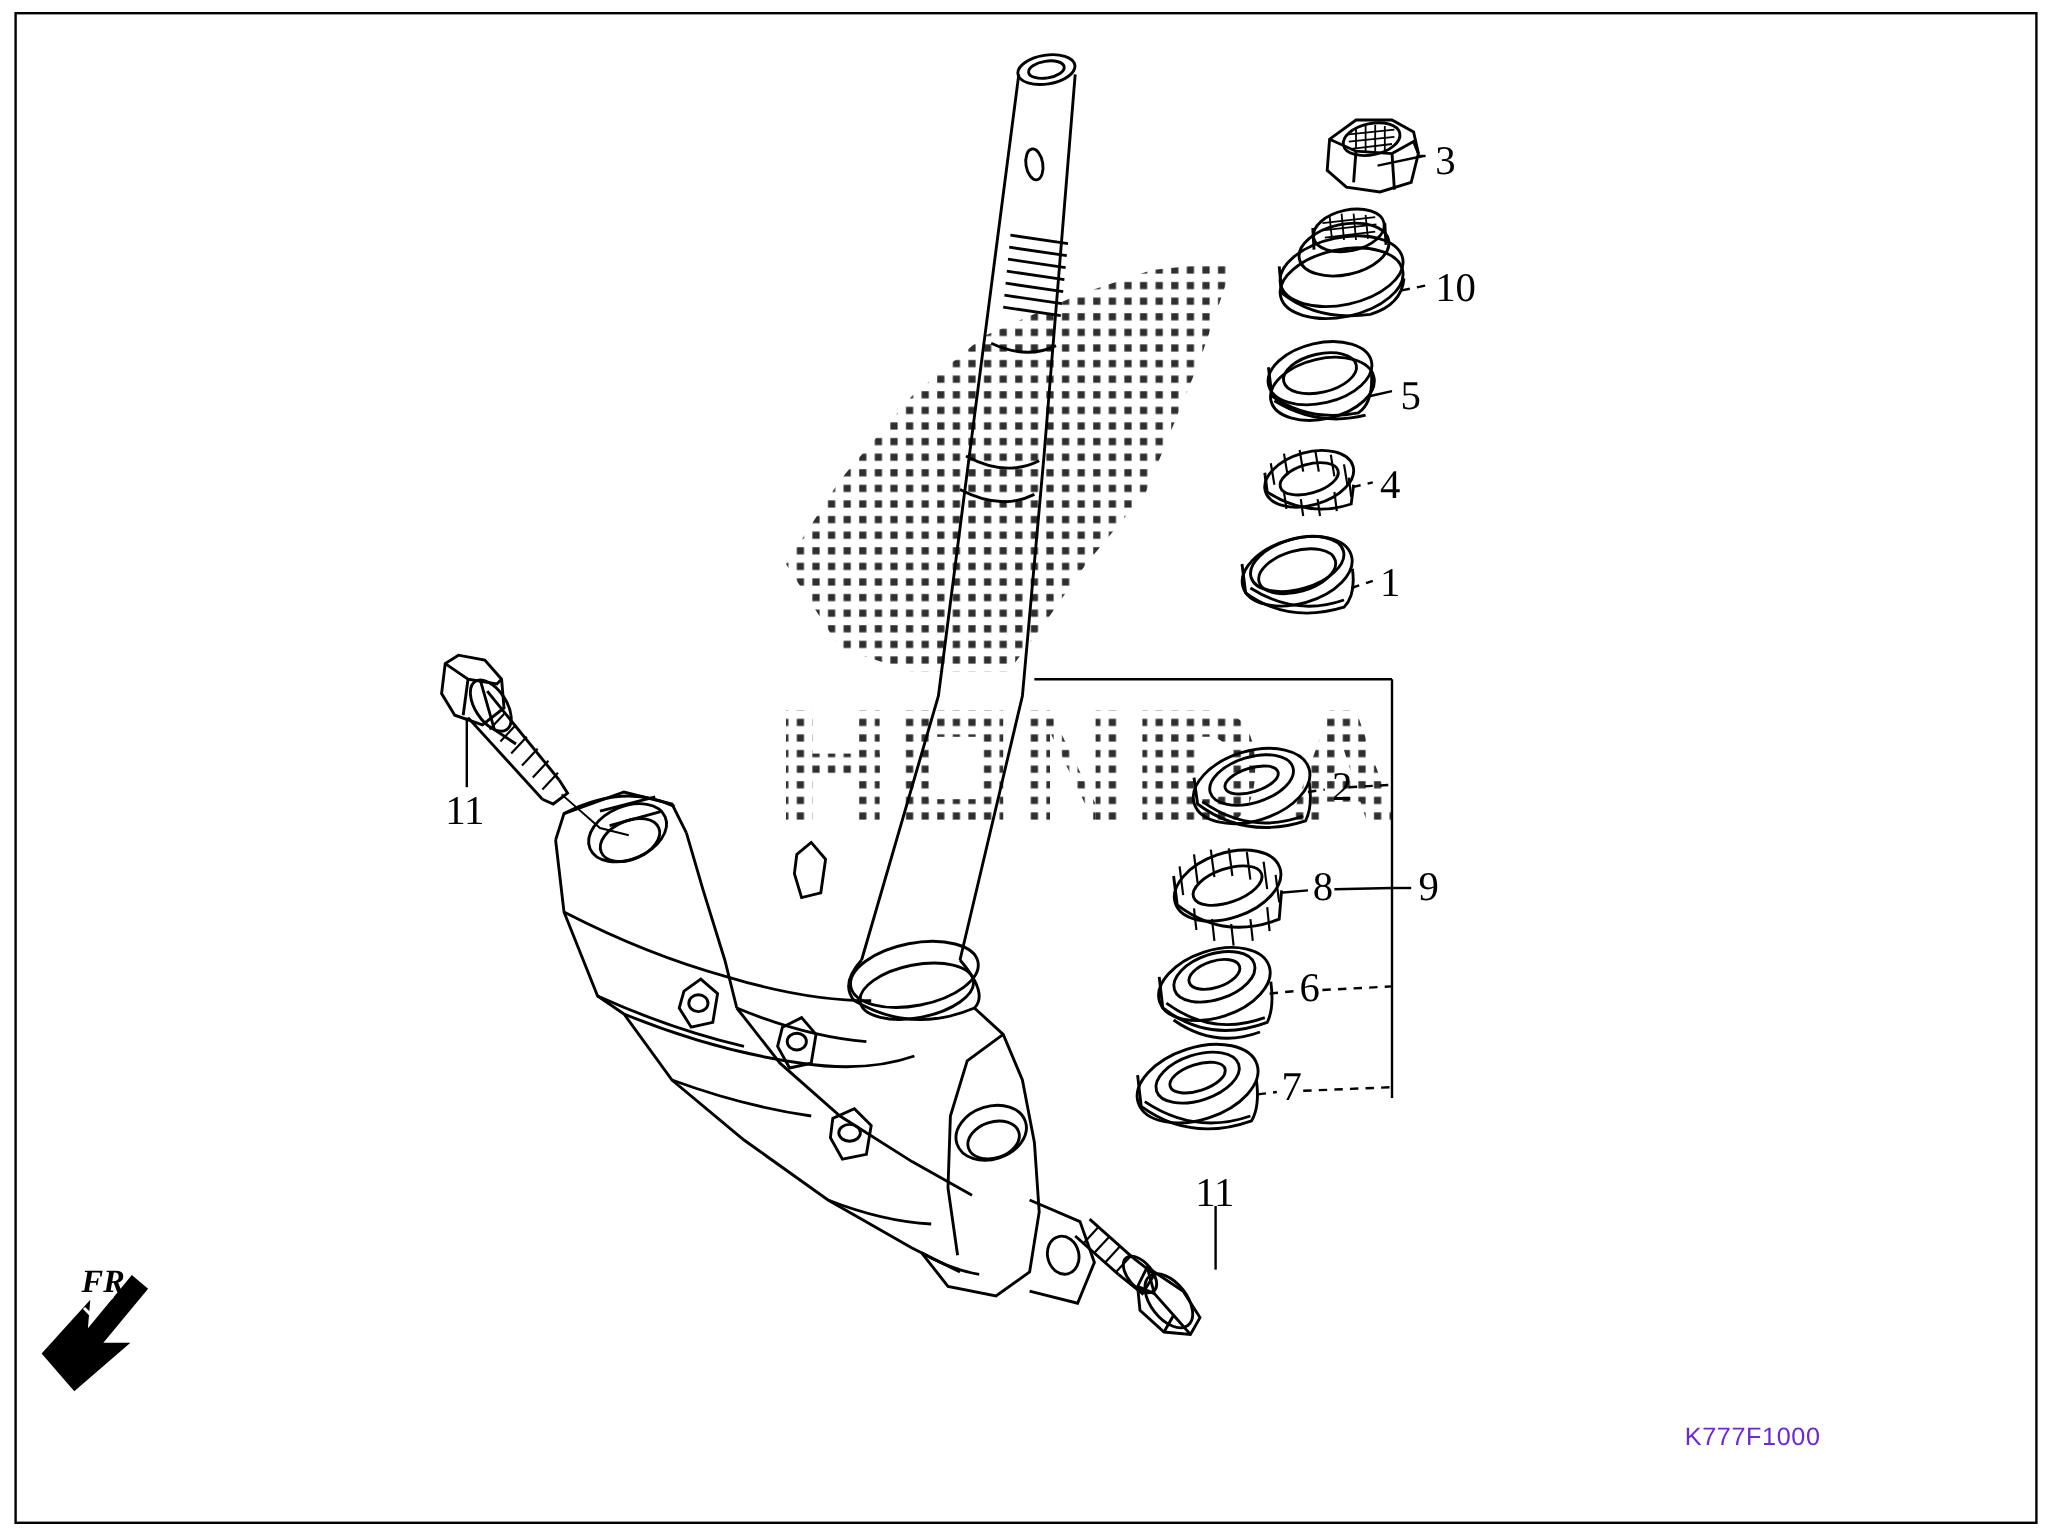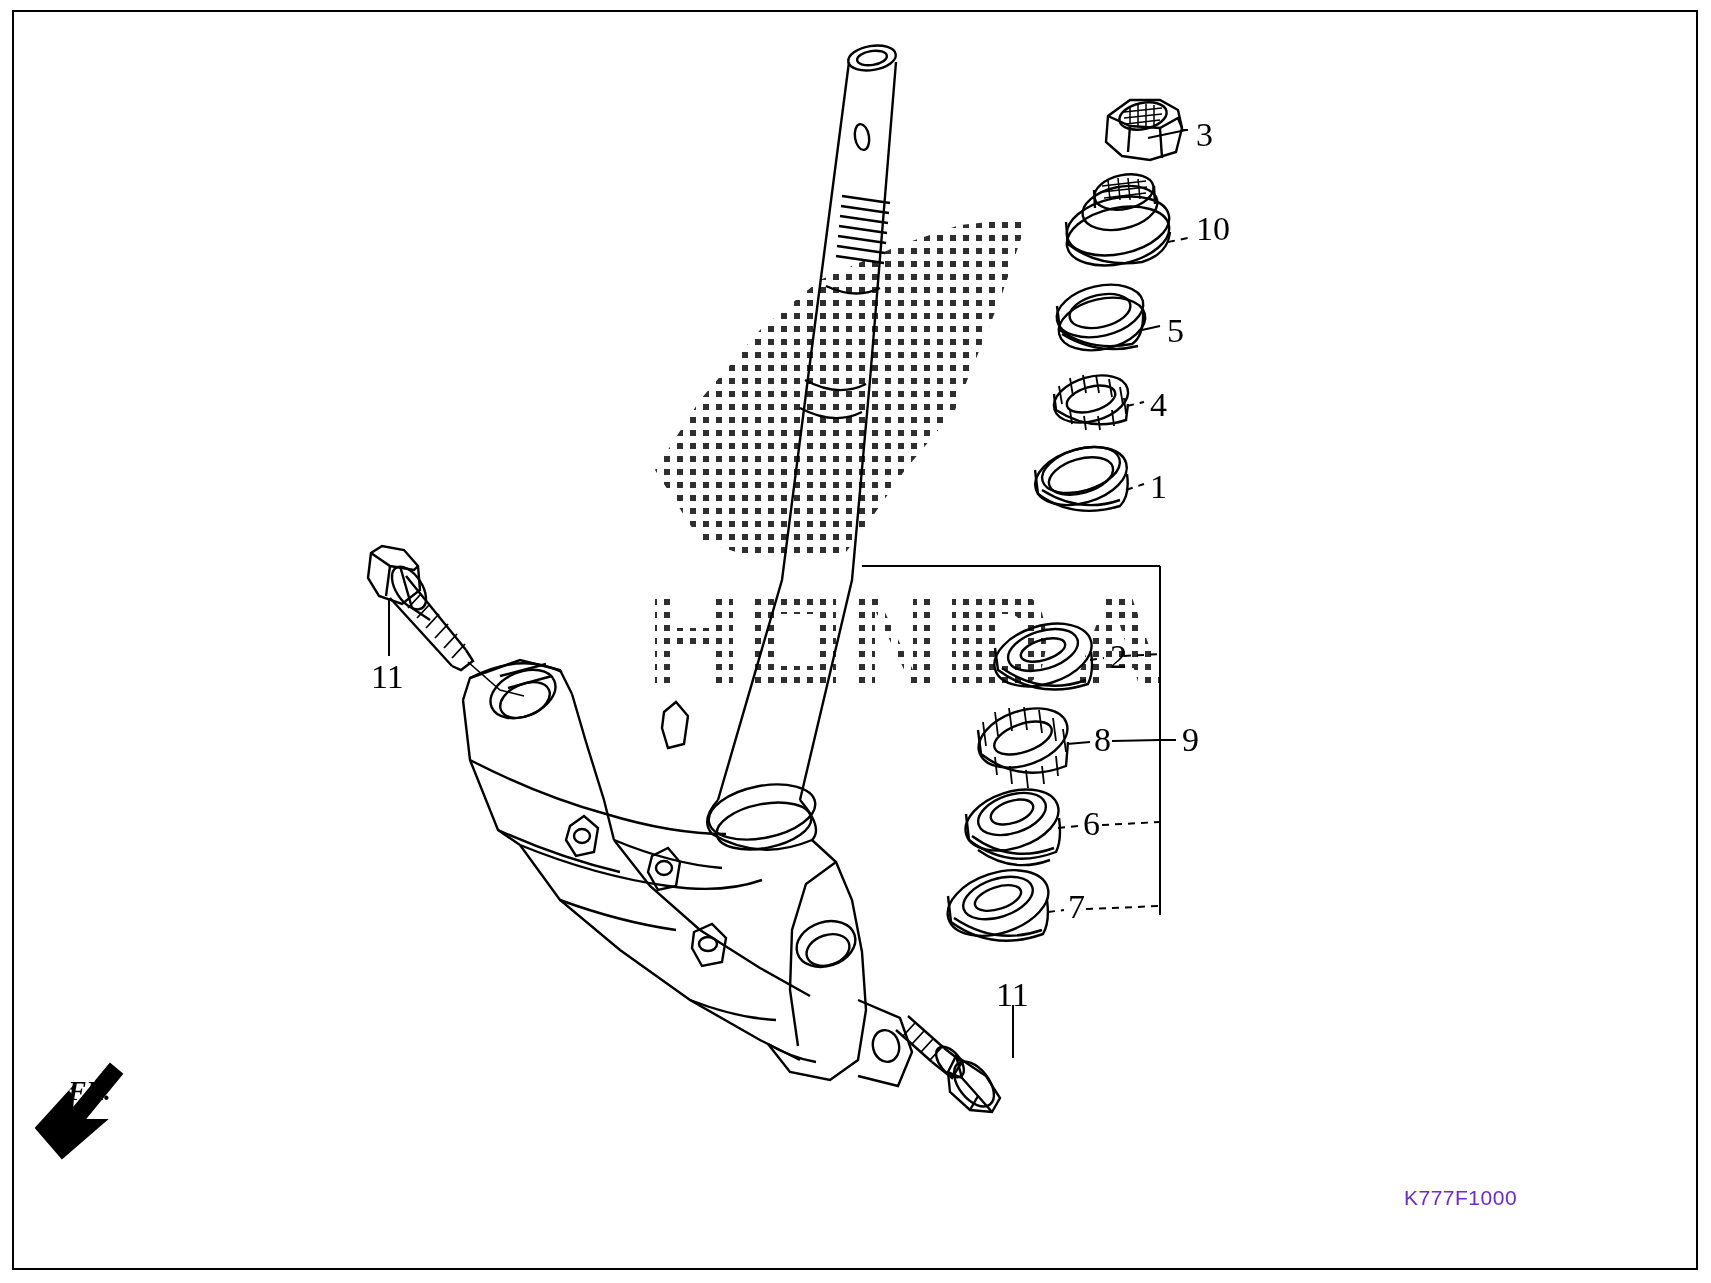--- a/index.html
+++ b/index.html
@@ -395,29 +395,29 @@
     </g>
 
     <g>
       <path d="M 36 1128 L 74 1086 L 72 1110 L 110 1064 L 122 1074 L 84 1120
                L 106 1120 L 62 1158 Z" fill="#000" stroke="#000" stroke-width="2"></path>
       <path d="M 70 1090 L 78 1098 M 78 1082 L 86 1090 M 86 1074 L 94 1082" stroke="#fff" stroke-width="2.5" fill="none"></path>
     </g>
   </svg>
 
   <div class="callout" style="left:1196px; top:118px;">3</div>
-  <div class="callout" style="left:1196px; top:212px;">10</div>
+  <div class="callout" style="left:1196px; top:224px;">10</div>
   <div class="callout" style="left:1167px; top:314px;">5</div>
   <div class="callout" style="left:1150px; top:388px;">4</div>
   <div class="callout" style="left:1150px; top:470px;">1</div>
   <div class="callout" style="left:1110px; top:640px;">2</div>
   <div class="callout" style="left:1094px; top:723px;">8</div>
   <div class="callout" style="left:1182px; top:723px;">9</div>
   <div class="callout" style="left:1083px; top:807px;">6</div>
   <div class="callout" style="left:1068px; top:890px;">7</div>
   <div class="callout" style="left:371px; top:660px;">11</div>
   <div class="callout" style="left:996px; top:978px;">11</div>
 
-  <div class="frlabel" style="left:68px; top:1076px;">FR.</div>
+  <div class="frlabel" style="left:68px; top:1053px;">FR.</div>
 
   <div class="partcode" style="left:1404px; top:1186px;">K777F1000</div>
 
 </div>
 
 </body></html>

